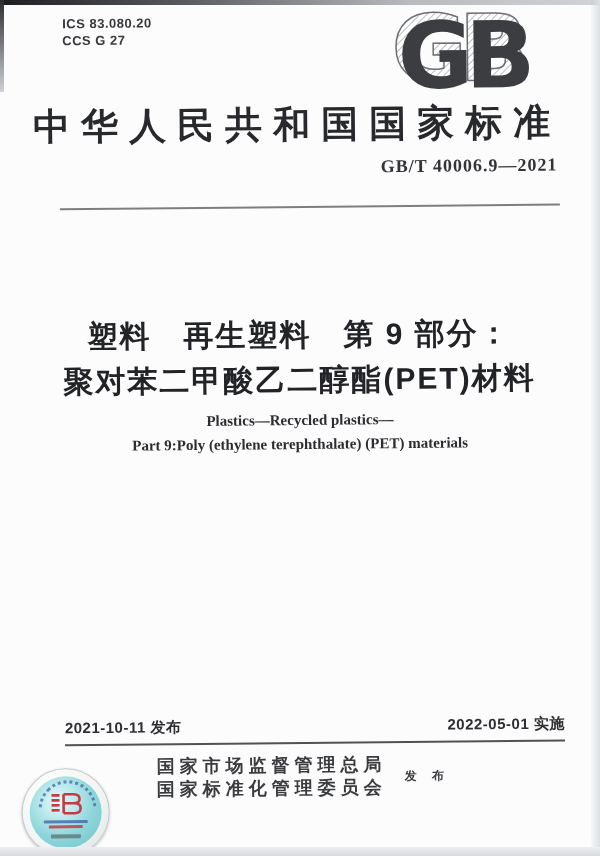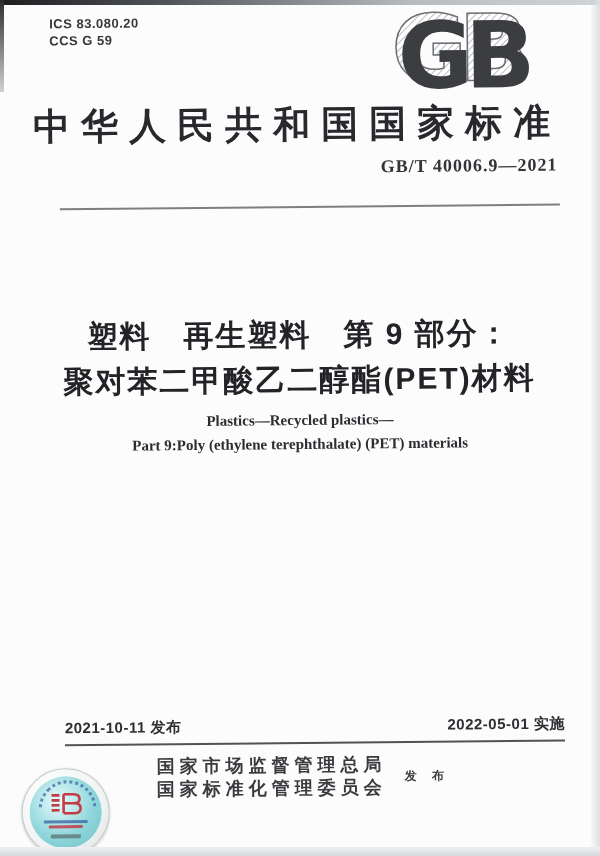--- a/index.html
+++ b/index.html
@@ -13,21 +13,21 @@
                  background:linear-gradient(90deg,#1d1e20 0%,#515458 28%,#b7bbbe 68%,#d0d4d7 100%); }
   .edge-left-top { position:absolute; top:0; left:0; width:4px; height:92px;
                  background:linear-gradient(180deg,#2a2c2e,#cfd2d5); }
   .edge-right  { position:absolute; top:0; right:0; width:9px; height:100%;
                  background:linear-gradient(90deg,rgba(0,0,0,0.02),#dde0e3); }
   .edge-bottom { position:absolute; bottom:0; left:0; right:0; height:9px;
                  background:linear-gradient(180deg,#eeeff1,#d6d9dc); }
 
   .content { position:absolute; inset:0; transform:rotate(-0.55deg); transform-origin:50% 50%; }
 
-  .ics-block { position:absolute; left:53px; top:13px; font-size:13px; font-weight:bold;
+  .ics-block { position:absolute; left:66px; top:13px; font-size:13px; font-weight:bold;
                letter-spacing:0.5px; line-height:17px; color:#38393c; }
 
   .gb-logo { position:absolute; right:52px; top:2px; }
 
   .country-title { position:absolute; left:0; right:0; top:100px; text-align:center;
                    font-family:"Liberation Serif", serif; font-weight:bold;
                    font-size:37px; letter-spacing:11px; color:#28292c; white-space:nowrap; }
 
   .std-number { position:absolute; right:40px; top:157px; font-family:"Liberation Serif", serif;
                 font-weight:bold; font-size:18px; letter-spacing:1px; color:#333437; }
@@ -70,21 +70,21 @@
   .seal-bar.b3 { top:58px; width:30px; height:4px; background:#5a6a6e; opacity:0.7; }
 </style>
 </head>
 <body>
 
 <div class="photo">
   <div class="content">
 
     <div class="ics-block">
       <div>ICS 83.080.20</div>
-      <div>CCS G 59</div>
+      <div>CCS G 27</div>
     </div>
 
     <div class="gb-logo">
       <svg width="162" height="96" viewBox="0 0 162 96">
         <defs>
           <pattern id="hatch" width="5" height="5" patternUnits="userSpaceOnUse" patternTransform="rotate(45)">
             <rect width="5" height="5" fill="#ffffff"></rect>
             <line x1="0" y1="0" x2="0" y2="5" stroke="#9ba0a4" stroke-width="1.4"></line>
           </pattern>
         </defs>

